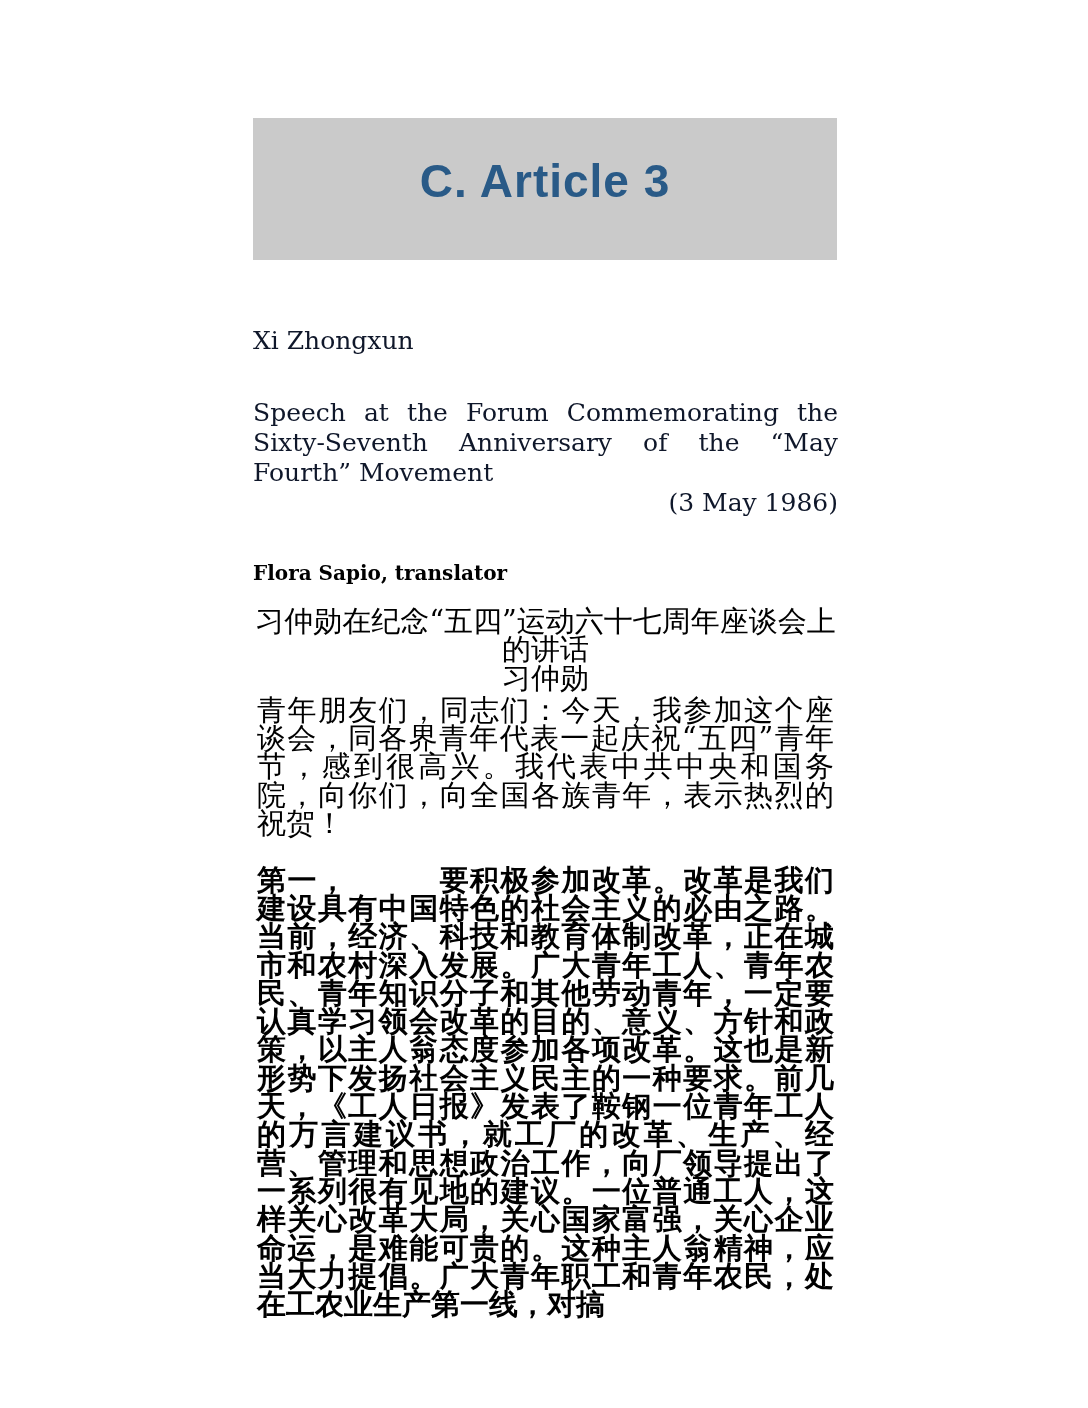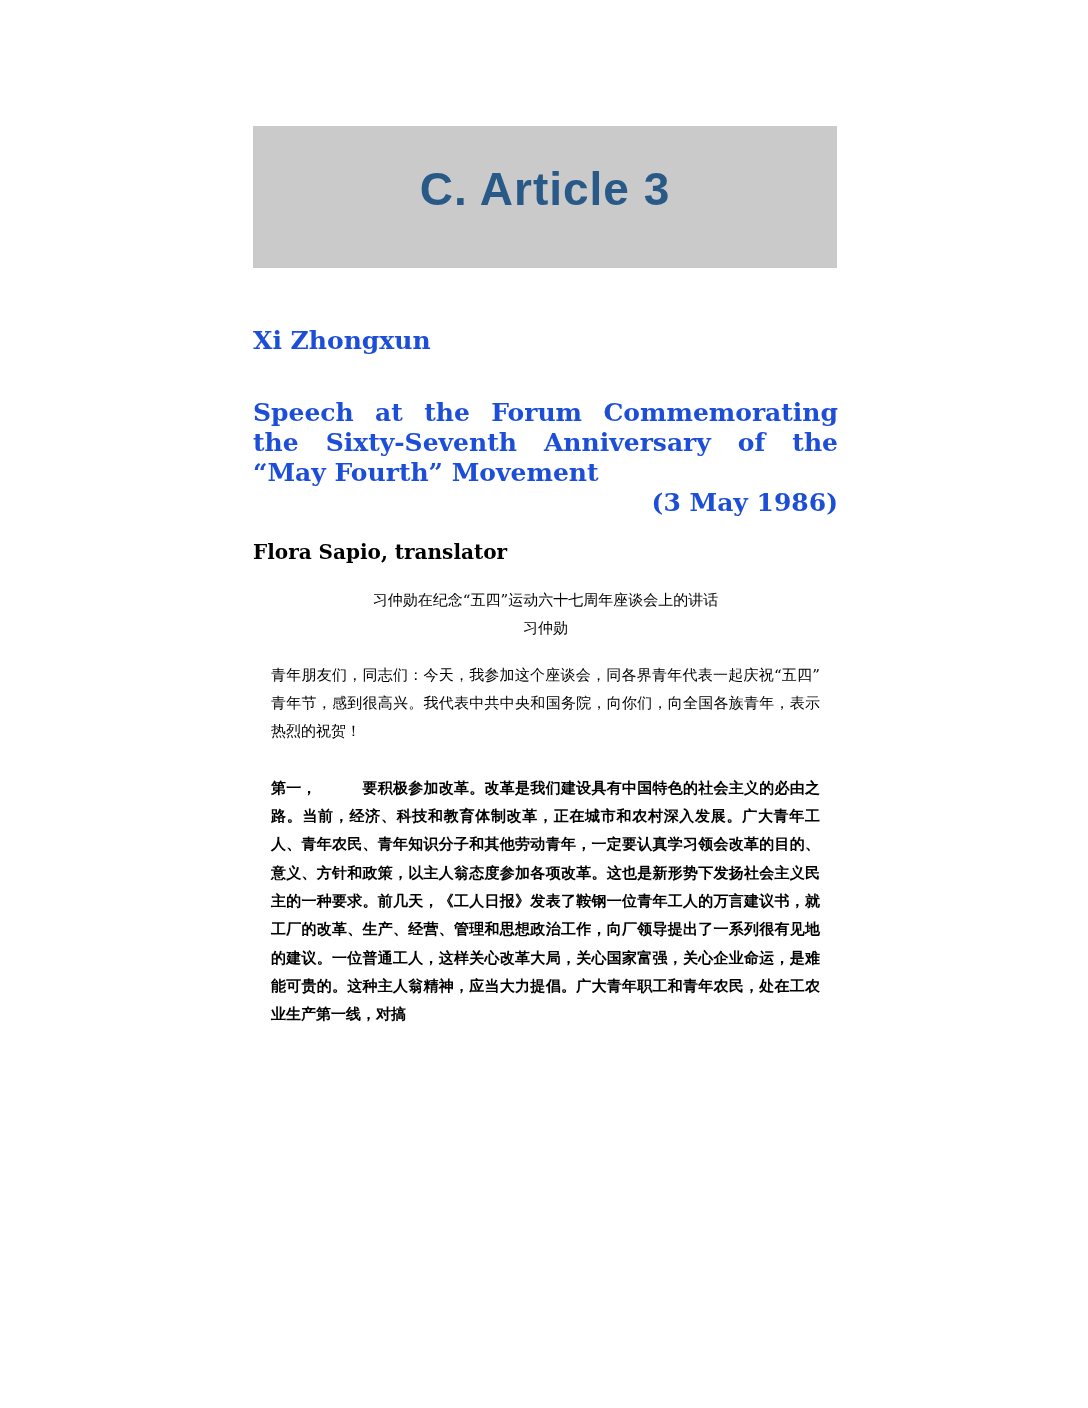--- a/index.html
+++ b/index.html
@@ -11,21 +11,21 @@
     position: relative;
     width: 1088px;
     height: 1408px;
     background: #ffffff;
     overflow: hidden;
     font-family: "DejaVu Serif", serif;
   }
   .banner {
     position: absolute;
     left: 253px;
-    top: 126px;
+    top: 118px;
     width: 584px;
     height: 142px;
     background: #cacaca;
     display: flex;
     align-items: center;
     justify-content: center;
   }
   .banner-title {
     font-family: "Liberation Sans", "DejaVu Sans", sans-serif;
     font-weight: 700;
@@ -34,54 +34,54 @@
     color: #295a87;
     transform: translateY(-8px);
   }
   .content {
     position: absolute;
     left: 253px;
     top: 326px;
     width: 585px;
   }
   .title-block {
-    font-weight: 700;
+    font-weight: 400;
     font-size: 25px;
     line-height: 30px;
-    color: #1d4ed8;
+    color: #0f172a;
   }
   .title-author { text-align: left; }
   .title-main {
     text-align: justify;
     text-justify: inter-word;
     margin-top: 42px;
   }
   .title-date { text-align: right; }
   .translator {
-    margin-top: 22px;
+    margin-top: 43px;
     font-weight: 700;
     font-size: 20px;
     line-height: 24px;
     color: #000000;
   }
   .cn {
     font-family: "DejaVu Serif", serif;
-    font-size: 15px;
+    font-size: 29px;
     line-height: 28.3px;
     color: #000000;
   }
   .cn-title {
     margin-top: 22px;
     text-align: center;
   }
   .cn-author {
     text-align: center;
   }
   .cn-para {
-    margin: 18px;
+    margin: 4px;
     text-align: justify;
     text-justify: inter-ideograph;
   }
   .cn-para.gap-above {
     margin-top: 28.3px;
     font-weight: bold;
   }
 </style>
 </head>
 <body>

